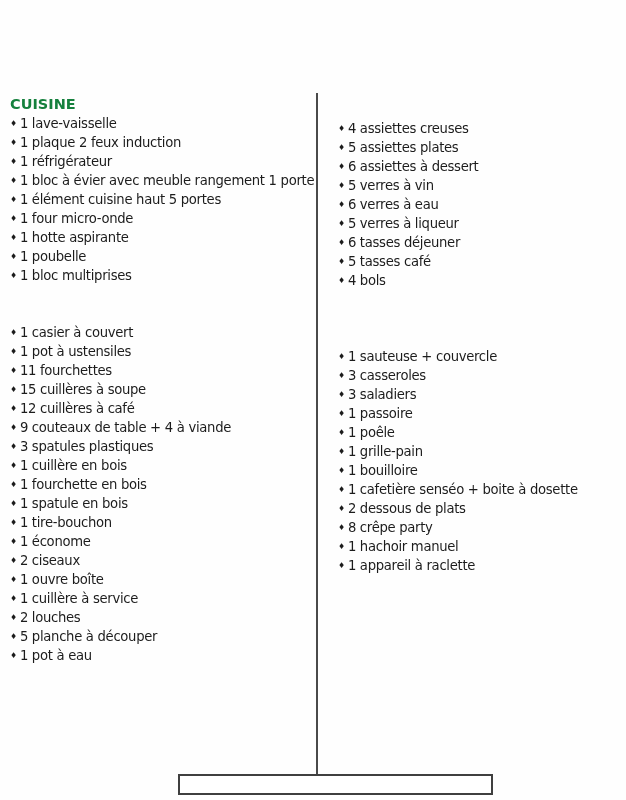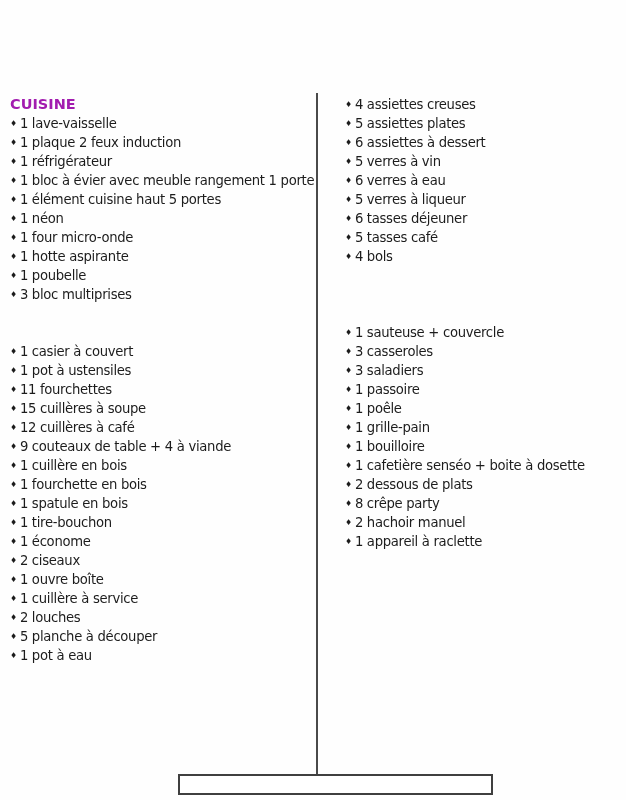--- a/index.html
+++ b/index.html
@@ -7,32 +7,32 @@
     position:relative;
     width:626px;
     height:800px;
     background:#fefefe;
     font-family:"DejaVu Sans", sans-serif;
     color:#1c1c1c;
     overflow:hidden;
   }
   .col { position:absolute; top:95px; }
   .col-left  { left:10px;  width:306px; }
-  .col-right { left:345px; width:278px; }
+  .col-right { left:338px; width:278px;margin-top:24px; }
   .line {
     height:19px;
     line-height:19px;
     font-size:13.2px;
     letter-spacing:-0.3px;
     white-space:nowrap;
   }
   .title {
     font-weight:bold;
     font-size:14.5px;
-    color:#a21caf; 
+    color:#15803d; 
     letter-spacing:0;
   }
   .bullet {
     display:inline-block;
     font-size:8px;
     vertical-align:2px;
     margin-right:3px;
     color:#1c1c1c;
   }
   .spacer-2 { height:38px; }
@@ -60,34 +60,34 @@
   <div class="divider"></div>
 
   <div class="col col-left">
     <div class="line title">CUISINE</div>
 
     <div class="line"><span class="bullet">♦</span><span>1 lave-vaisselle</span></div>
     <div class="line"><span class="bullet">♦</span><span>1 plaque 2 feux induction</span></div>
     <div class="line"><span class="bullet">♦</span><span>1 réfrigérateur</span></div>
     <div class="line"><span class="bullet">♦</span><span>1 bloc à évier avec meuble rangement 1 porte</span></div>
     <div class="line"><span class="bullet">♦</span><span>1 élément cuisine haut 5 portes</span></div>
-    <div class="line"><span class="bullet">♦</span><span>1 néon</span></div>
     <div class="line"><span class="bullet">♦</span><span>1 four micro-onde</span></div>
     <div class="line"><span class="bullet">♦</span><span>1 hotte aspirante</span></div>
     <div class="line"><span class="bullet">♦</span><span>1 poubelle</span></div>
-    <div class="line"><span class="bullet">♦</span><span>3 bloc multiprises</span></div>
+    <div class="line"><span class="bullet">♦</span><span>1 bloc multiprises</span></div>
 
     <div class="spacer-2"></div>
 
     <div class="line"><span class="bullet">♦</span><span>1 casier à couvert</span></div>
     <div class="line"><span class="bullet">♦</span><span>1 pot à ustensiles</span></div>
     <div class="line"><span class="bullet">♦</span><span>11 fourchettes</span></div>
     <div class="line"><span class="bullet">♦</span><span>15 cuillères à soupe</span></div>
     <div class="line"><span class="bullet">♦</span><span>12 cuillères à café</span></div>
     <div class="line"><span class="bullet">♦</span><span>9 couteaux de table + 4 à viande</span></div>
+    <div class="line"><span class="bullet">♦</span><span>3 spatules plastiques</span></div>
     <div class="line"><span class="bullet">♦</span><span>1 cuillère en bois</span></div>
     <div class="line"><span class="bullet">♦</span><span>1 fourchette en bois</span></div>
     <div class="line"><span class="bullet">♦</span><span>1 spatule en bois</span></div>
     <div class="line"><span class="bullet">♦</span><span>1 tire-bouchon</span></div>
     <div class="line"><span class="bullet">♦</span><span>1 économe</span></div>
     <div class="line"><span class="bullet">♦</span><span>2 ciseaux</span></div>
     <div class="line"><span class="bullet">♦</span><span>1 ouvre boîte</span></div>
     <div class="line"><span class="bullet">♦</span><span>1 cuillère à service</span></div>
     <div class="line"><span class="bullet">♦</span><span>2 louches</span></div>
     <div class="line"><span class="bullet">♦</span><span>5 planche à découper</span></div>
@@ -110,19 +110,19 @@
     <div class="line"><span class="bullet">♦</span><span>1 sauteuse + couvercle</span></div>
     <div class="line"><span class="bullet">♦</span><span>3 casseroles</span></div>
     <div class="line"><span class="bullet">♦</span><span>3 saladiers</span></div>
     <div class="line"><span class="bullet">♦</span><span>1 passoire</span></div>
     <div class="line"><span class="bullet">♦</span><span>1 poêle</span></div>
     <div class="line"><span class="bullet">♦</span><span>1 grille-pain</span></div>
     <div class="line"><span class="bullet">♦</span><span>1 bouilloire</span></div>
     <div class="line"><span class="bullet">♦</span><span>1 cafetière senséo + boite à dosette</span></div>
     <div class="line"><span class="bullet">♦</span><span>2 dessous de plats</span></div>
     <div class="line"><span class="bullet">♦</span><span>8 crêpe party</span></div>
-    <div class="line"><span class="bullet">♦</span><span>2 hachoir manuel</span></div>
+    <div class="line"><span class="bullet">♦</span><span>1 hachoir manuel</span></div>
     <div class="line"><span class="bullet">♦</span><span>1 appareil à raclette</span></div>
   </div>
 
   <div class="footer-box"></div>
 
 </div>
 
 </body></html>

